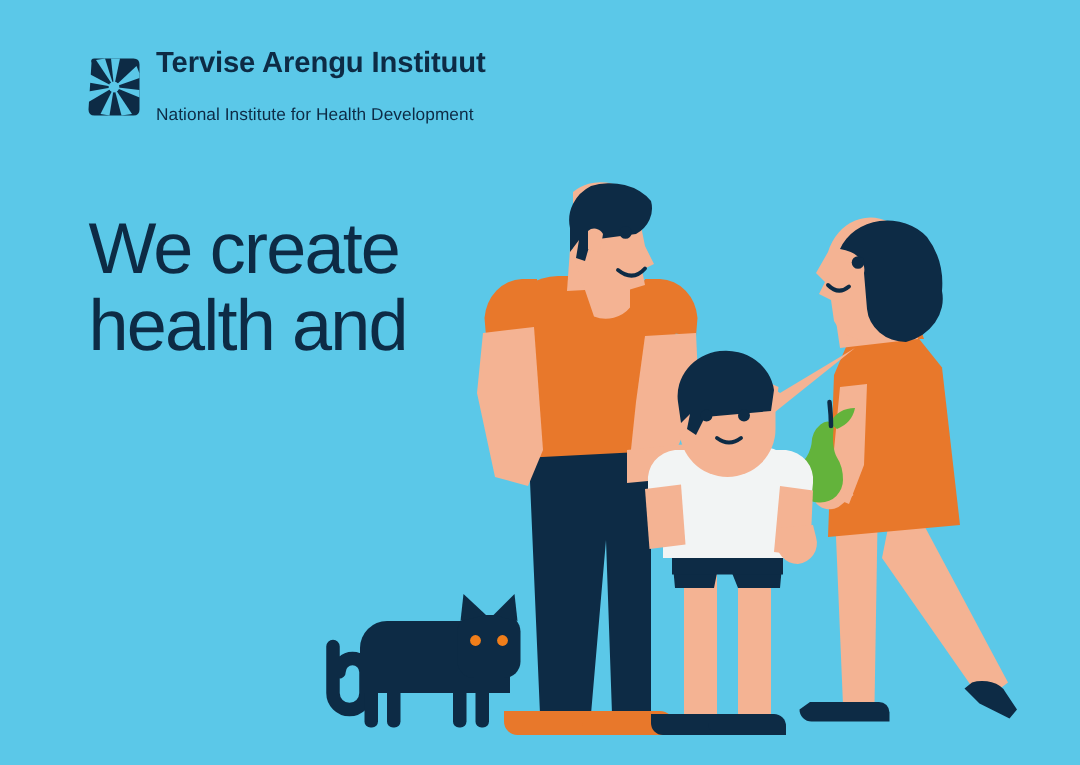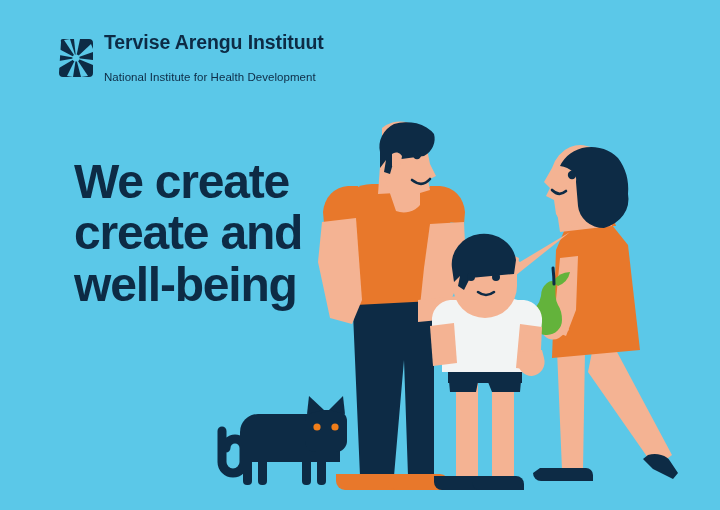--- a/index.html
+++ b/index.html
@@ -58,24 +58,24 @@
     letter-spacing: 0.05px;
     white-space: nowrap;
   }
   .headline {
     position: absolute;
     left: 58px;
     top: 140px;
     width: 300px;
     font-size: 48px;
     line-height: 1.07;
-    font-weight: bold;
+    font-weight: normal;
     color: #0D2B45;
     letter-spacing: -1.2px;
-    margin: 16px;
+    margin: 1px;
   }
   .headline .line {
     display: block;
     white-space: nowrap;
   }
 </style>
 </head>
 <body>
 
 <div id="poster">
@@ -223,17 +223,16 @@
       <circle cx="18" cy="20" r="3.6" fill="#5BC8E8"></circle>
     </svg>
     <div class="brand-text">
       <div class="brand-title">Tervise Arengu Instituut</div>
       <div class="brand-sub">National Institute for Health Development</div>
     </div>
   </div>
 
   <h1 class="headline">
     <span class="line">We create</span>
-    <span class="line">create and</span>
-    <span class="line">well-being</span>
+    <span class="line">health and</span>
   </h1>
 
 </div>
 
 </body></html>

